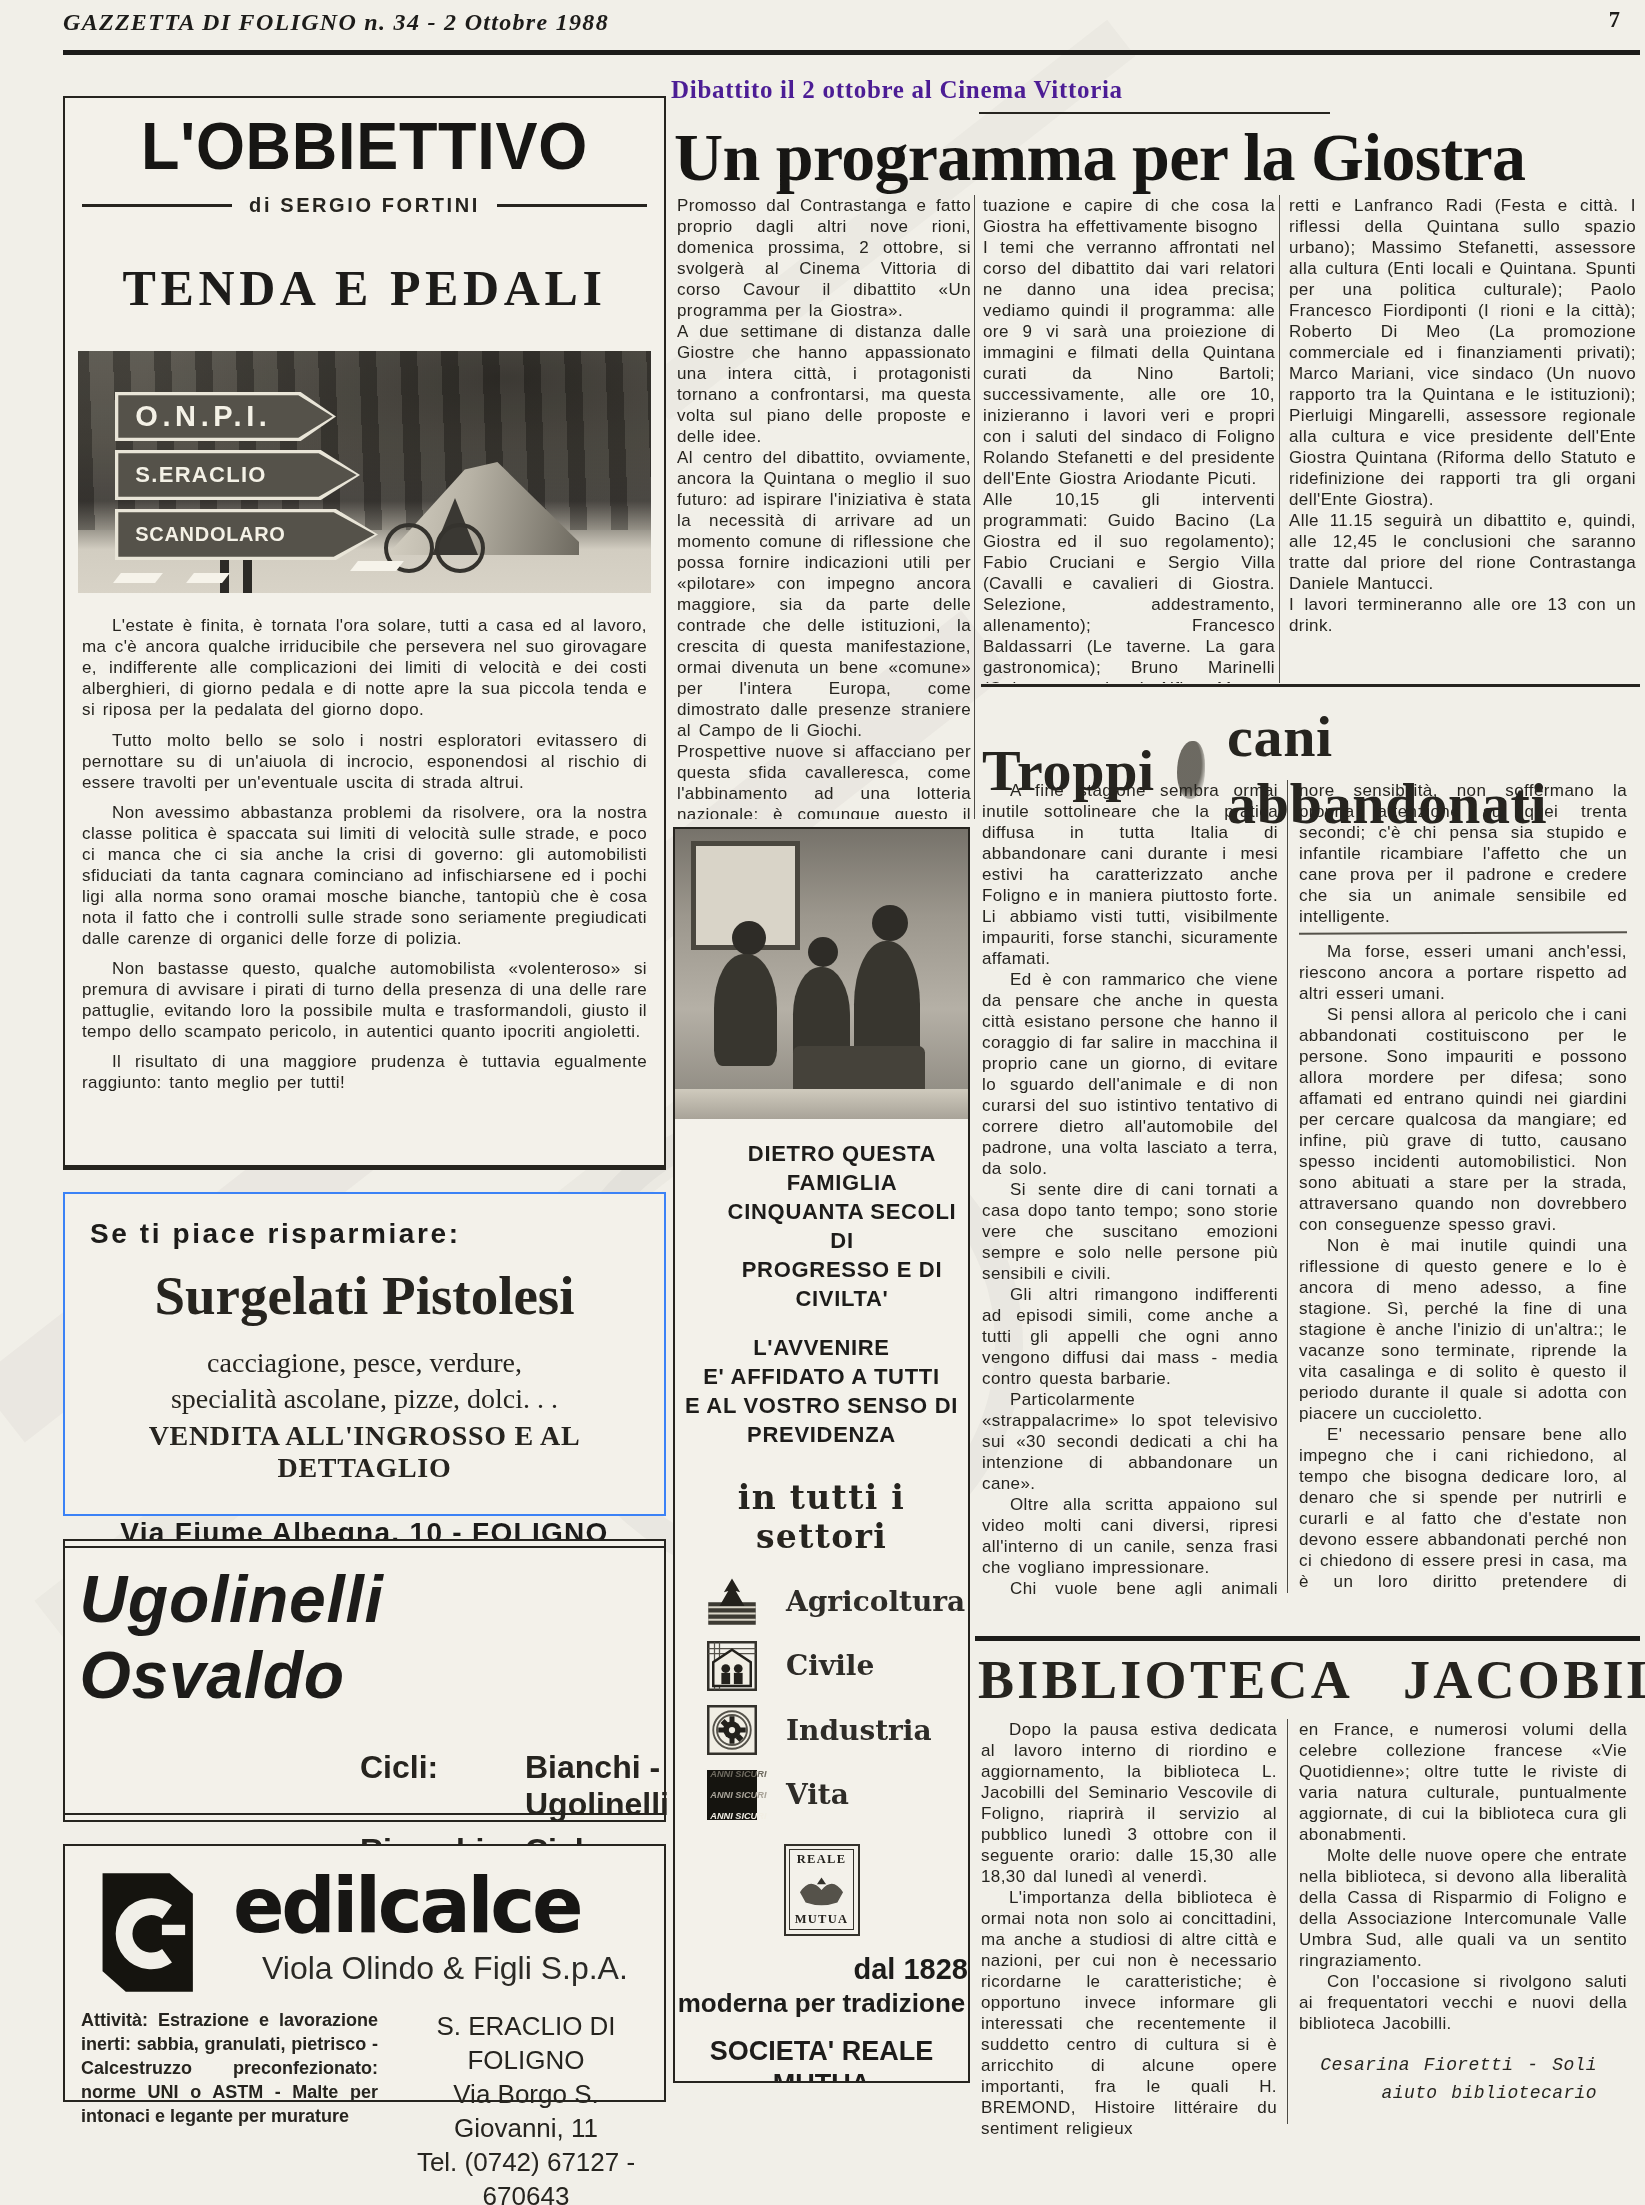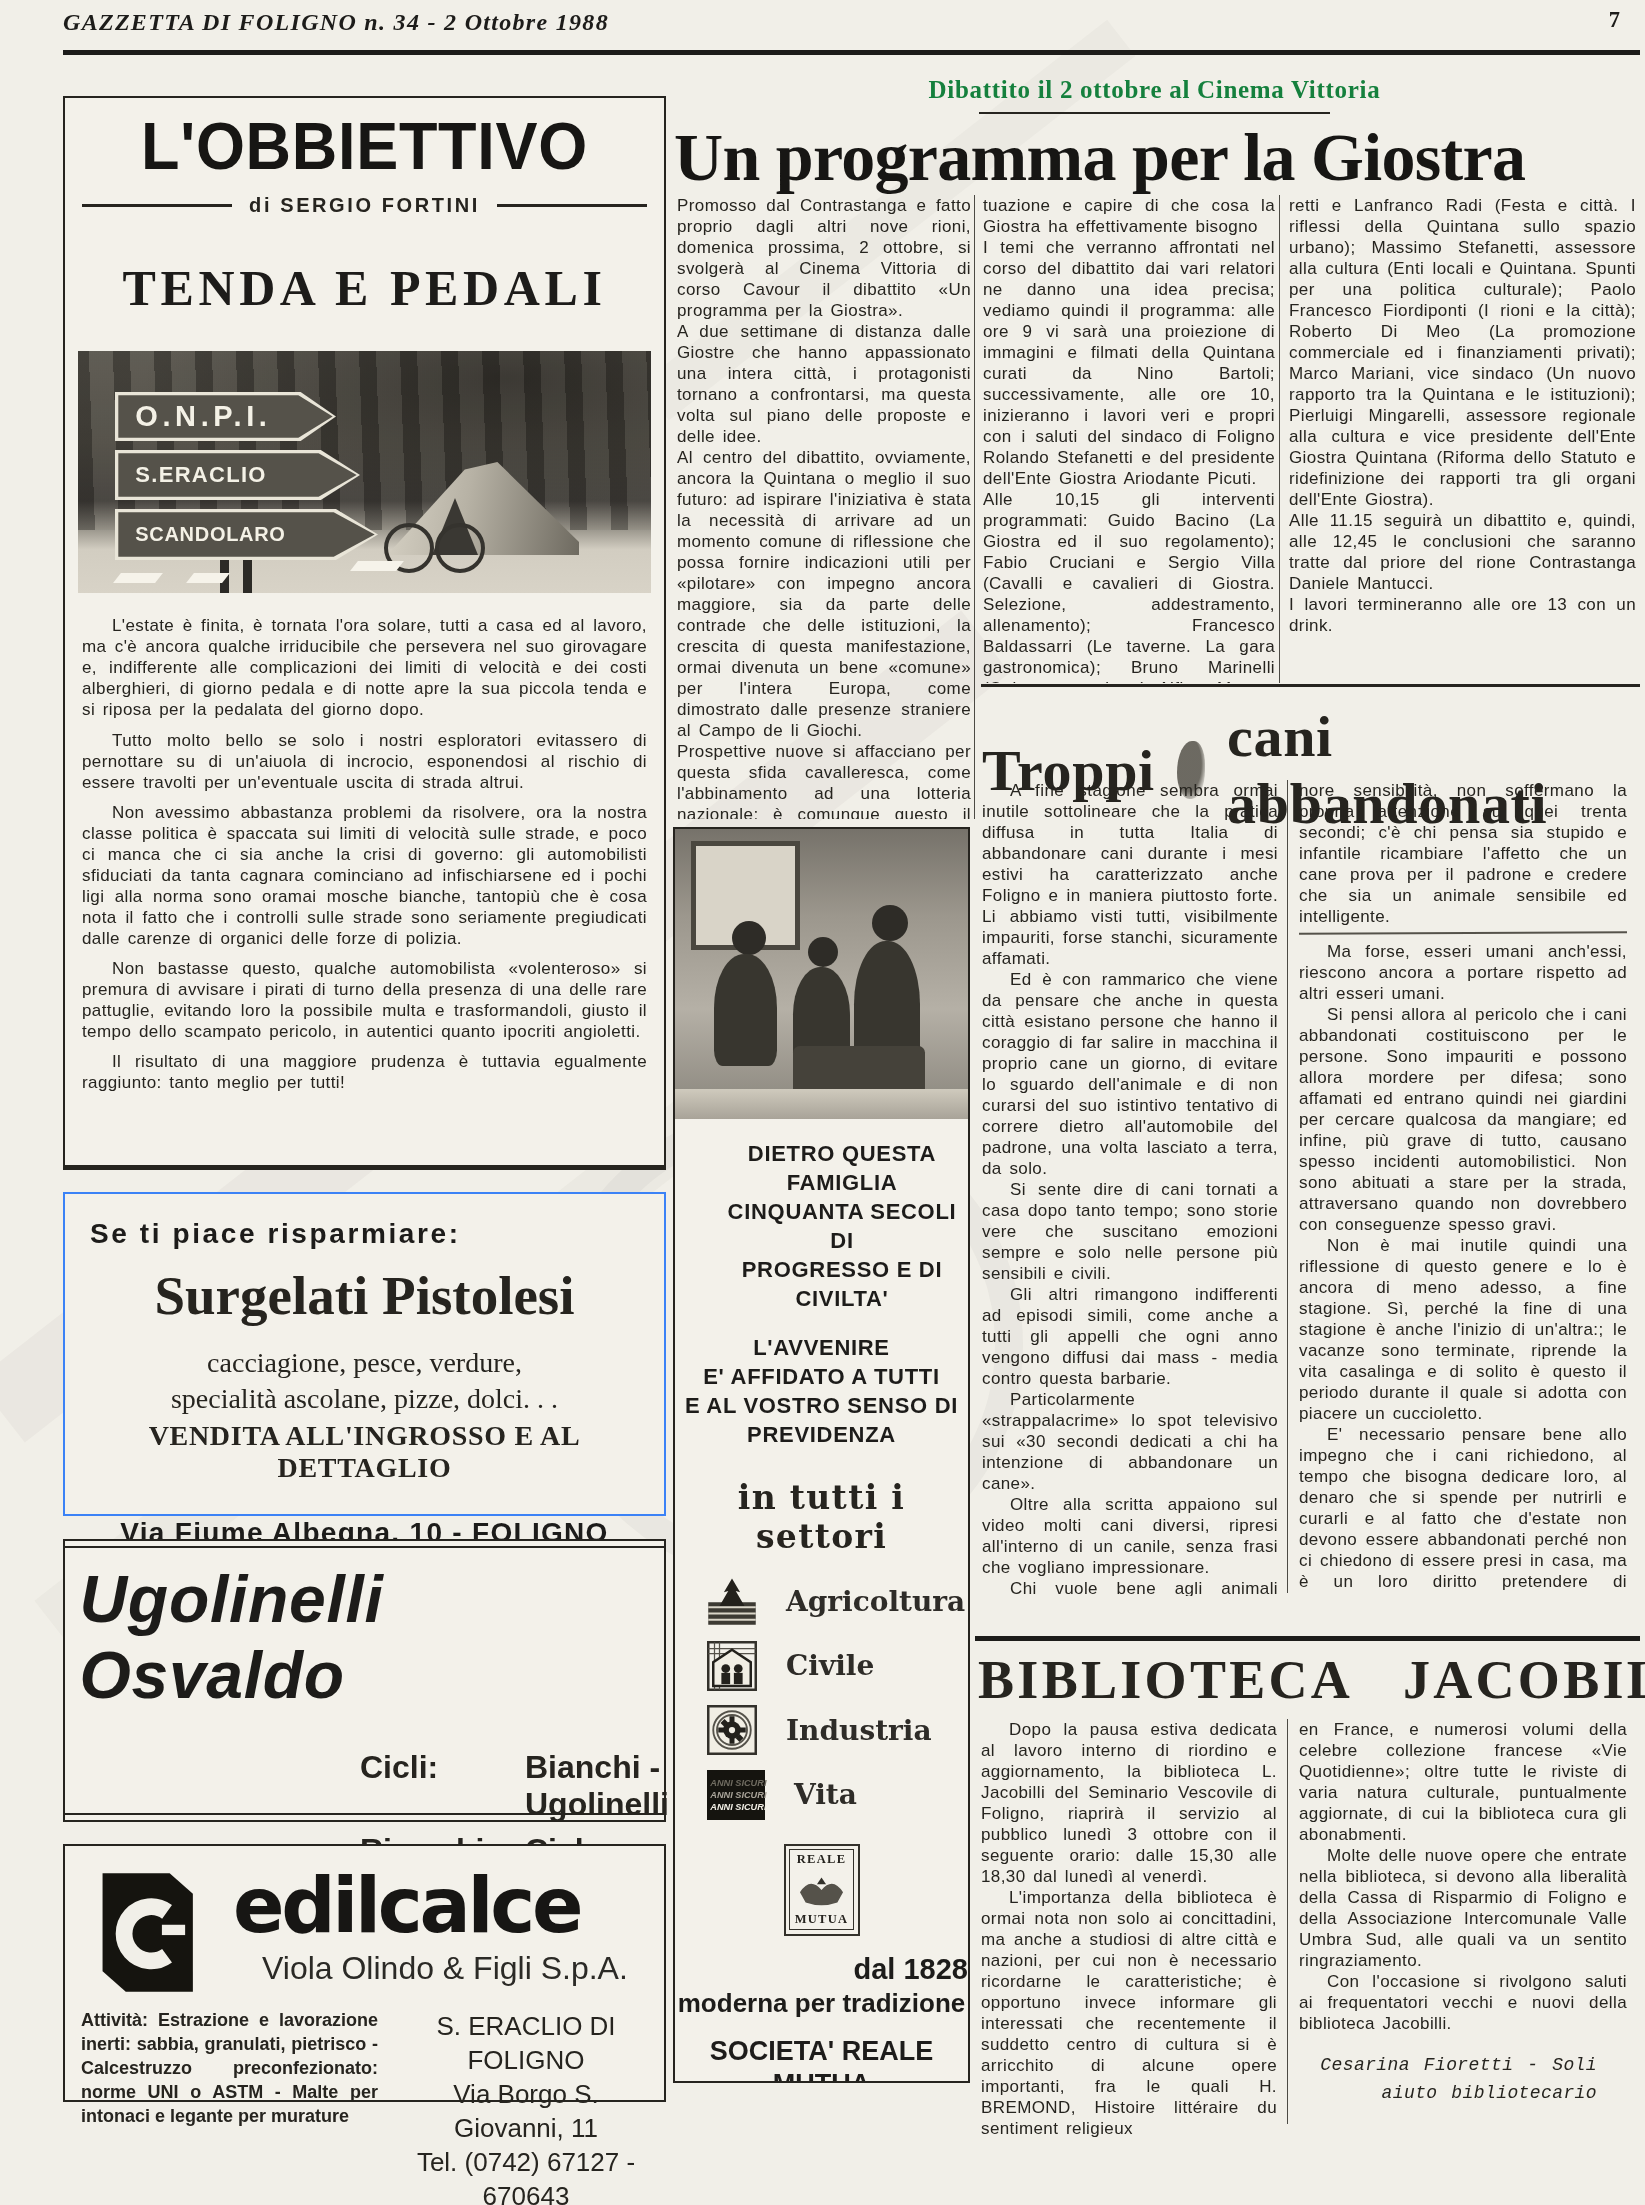--- a/index.html
+++ b/index.html
@@ -77,22 +77,22 @@
   
   .ad3{position:absolute;left:63px;top:1844px;width:603px;height:258px;border:2px solid #26241f;box-sizing:border-box;background:#f3f1ea;}
   .ad3-logo{position:absolute;left:18.4px;top:22.4px;width:132px;height:129px;}
   .ad3-word{position:absolute;left:168px;top:14.5px;font:900 76px "DejaVu Sans",sans-serif;letter-spacing:-3.3px;color:#171614;}
   .ad3-sub{position:absolute;left:197px;top:104px;font:400 32px "Liberation Sans",sans-serif;color:#2b2a26;}
   .ad3-act{position:absolute;left:16px;top:162px;width:297px;font:700 18px/24px "Liberation Sans",sans-serif;text-align:justify;color:#26241f;}
   .ad3-addr{position:absolute;left:334px;top:163px;width:254px;text-align:center;
             font:400 26px/34px "Liberation Sans",sans-serif;color:#26241f;white-space:pre-line;}
 
   
-  .g-kick{position:absolute;left:671px;top:76px;width:967px;text-align:center;
-          font:700 25px "Liberation Serif",serif;color:#15803d;letter-spacing:0.7px;}
+  .g-kick{position:absolute;left:671px;top:76px;width:967px;
+          font:700 25px "Liberation Serif",serif;color:#4c1d95;letter-spacing:0.7px;}
   .g-kickrule{position:absolute;left:979px;top:112px;width:351px;height:2px;background:#26241f;}
   .g-head{position:absolute;left:674px;top:118px;width:967px;white-space:nowrap;
           font:700 68px "Liberation Serif",serif;color:#171614;letter-spacing:-0.7px;}
   .g-c1{position:absolute;left:677px;top:195px;width:294px;height:624px;overflow:hidden;}
   .g-c2{position:absolute;left:983px;top:195px;width:292px;height:488px;overflow:hidden;}
   .g-c3{position:absolute;left:1289px;top:195px;width:347px;height:488px;overflow:hidden;}
   .vr{position:absolute;width:1.3px;background:#4c4a44;}
   .vr-g1{left:974px;top:195px;height:624px;}
   .vr-g2{left:1279px;top:195px;height:488px;}
   .hr-g{position:absolute;left:981px;top:684px;width:659px;height:2.6px;background:#26241f;}
@@ -130,21 +130,21 @@
   .f3{left:179px;top:112px;width:66px;height:132px;} .h3{left:197px;top:76px;width:36px;height:36px;}
   .f4{left:118px;top:217px;width:132px;height:53px;border-radius:6.6px;background:#45423a;}
   .fam .tbl{position:absolute;left:0;bottom:0;width:100%;height:30px;background:linear-gradient(180deg,#cfcabd,#a8a398);}
   .mu-c1{margin-top:20px;text-align:center;font:700 22px/29px "Liberation Sans",sans-serif;letter-spacing:0.7px;color:#1d1c1a;white-space:pre-line;padding-left:41px;}
   .mu-c2{margin-top:20px;text-align:center;font:700 22px/29px "Liberation Sans",sans-serif;letter-spacing:0.7px;color:#1d1c1a;white-space:pre-line;}
   .mu-set{margin-top:29px;text-align:center;font:700 33px "DejaVu Serif",serif;color:#26241f;letter-spacing:1.3px;}
   .mu-rows{margin:20px 6.6px 0 32px;}
   .mu-row{display:flex;align-items:center;gap:29px;margin-bottom:14.5px;}
   .mu-ic{width:50px;height:50px;flex:0 0 50px;}
   .mu-lb{font:700 28px "DejaVu Serif",serif;color:#2e2c28;}
-  .anni{width:58px;height:50px;background:#15140f;display:flex;flex-direction:column;justify-content:center;gap:2px;padding-left:3.3px;box-sizing:border-box;}
+  .anni{width:50px;height:50px;background:#15140f;display:flex;flex-direction:column;justify-content:center;gap:11px;padding-left:3.3px;box-sizing:border-box;}
   .anni span{font:italic 700 9.2px "Liberation Sans",sans-serif;letter-spacing:0;white-space:nowrap;}
   .an1{color:#6f6b60;} .an2{color:#a8a398;} .an3{color:#f1eee4;}
   .crest{margin:24px auto 0;width:76px;height:92px;border:2px solid #33312b;padding:3.3px;box-sizing:border-box;}
   .crest .inner{height:100%;border:1.3px solid #33312b;display:flex;flex-direction:column;align-items:center;justify-content:space-between;padding:2.6px 1.3px;box-sizing:border-box;}
   .crest .ct{font:700 12.5px "Liberation Serif",serif;letter-spacing:1.3px;color:#26241f;}
   .mu-since{margin-top:17px;text-align:right;font:700 29px "Liberation Sans",sans-serif;color:#1d1c1a;}
   .mu-tag{margin-top:2.6px;text-align:center;font:700 26px "Liberation Sans",sans-serif;color:#1d1c1a;}
   .mu-co{margin-top:16px;text-align:center;font:700 27px/33px "Liberation Sans",sans-serif;color:#1d1c1a;white-space:pre-line;}
 </style>
 </head>

